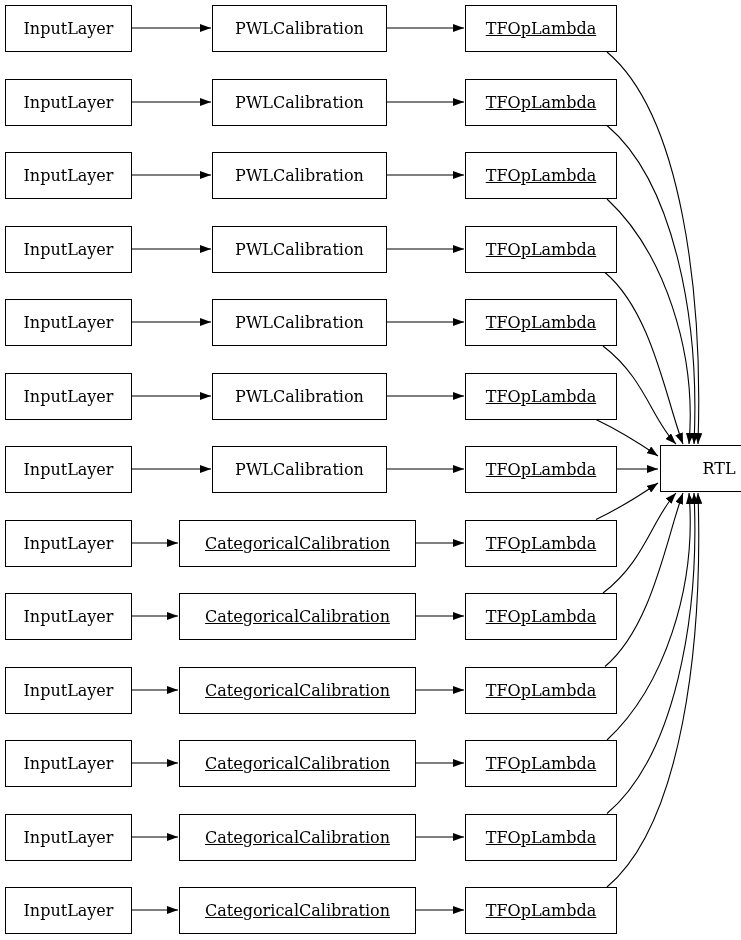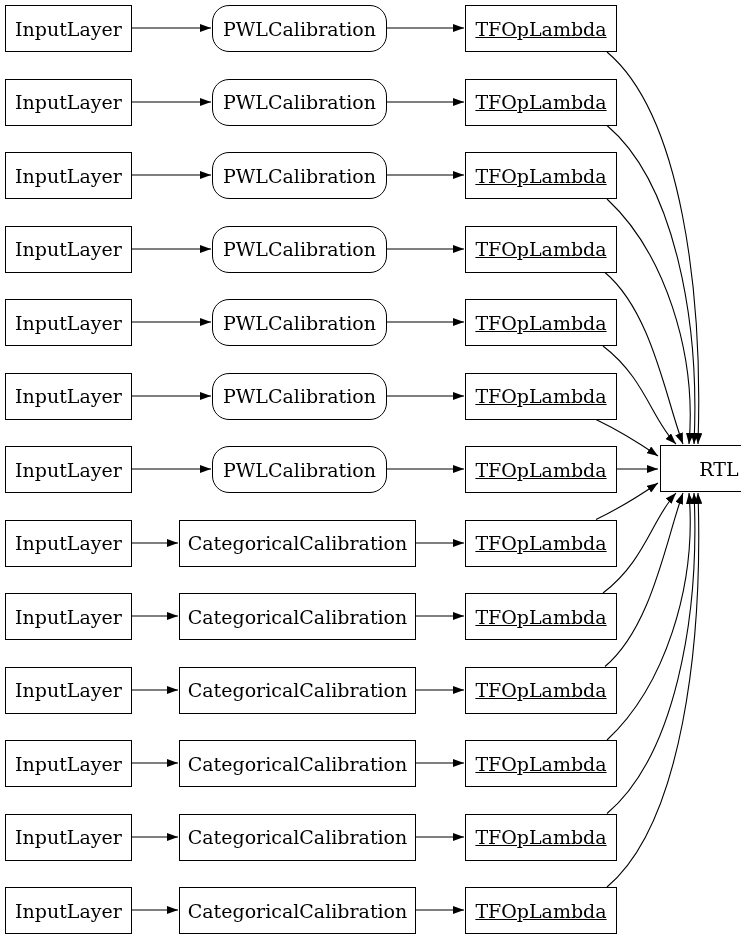--- a/index.html
+++ b/index.html
@@ -20,28 +20,28 @@
   #edges path { stroke: #000000; stroke-width: 1.1; fill: none; }
   .n {
     position: absolute;
     height: 45px;
     border: 1px solid #000000;
     background: #ffffff;
     color: #000000;
     display: flex;
     align-items: center;
     justify-content: center;
-    font-size: 19px;
+    font-size: 16px;
     white-space: nowrap;
     z-index: 1;
     box-sizing: content-box;
   }
   .col-in   { left: 5px;   width: 125px; }
-  .col-pwl  { left: 212px; width: 173px; border-radius: 17px; }
-  .col-cat  { left: 179px; width: 235px; }
+  .col-pwl  { left: 212px; width: 173px; }
+  .col-cat  { left: 179px; width: 235px; text-decoration: underline; }
   .col-tfop { left: 465px; width: 150px; text-decoration: underline; }
   .col-rtl  { left: 660px; top: 445px; width: 68px; padding-left: 24px; }
 </style>
 </head>
 <body>
 
 <div id="canvas">
 
   <svg id="edges" viewBox="0 0 741 940">
     <defs>

